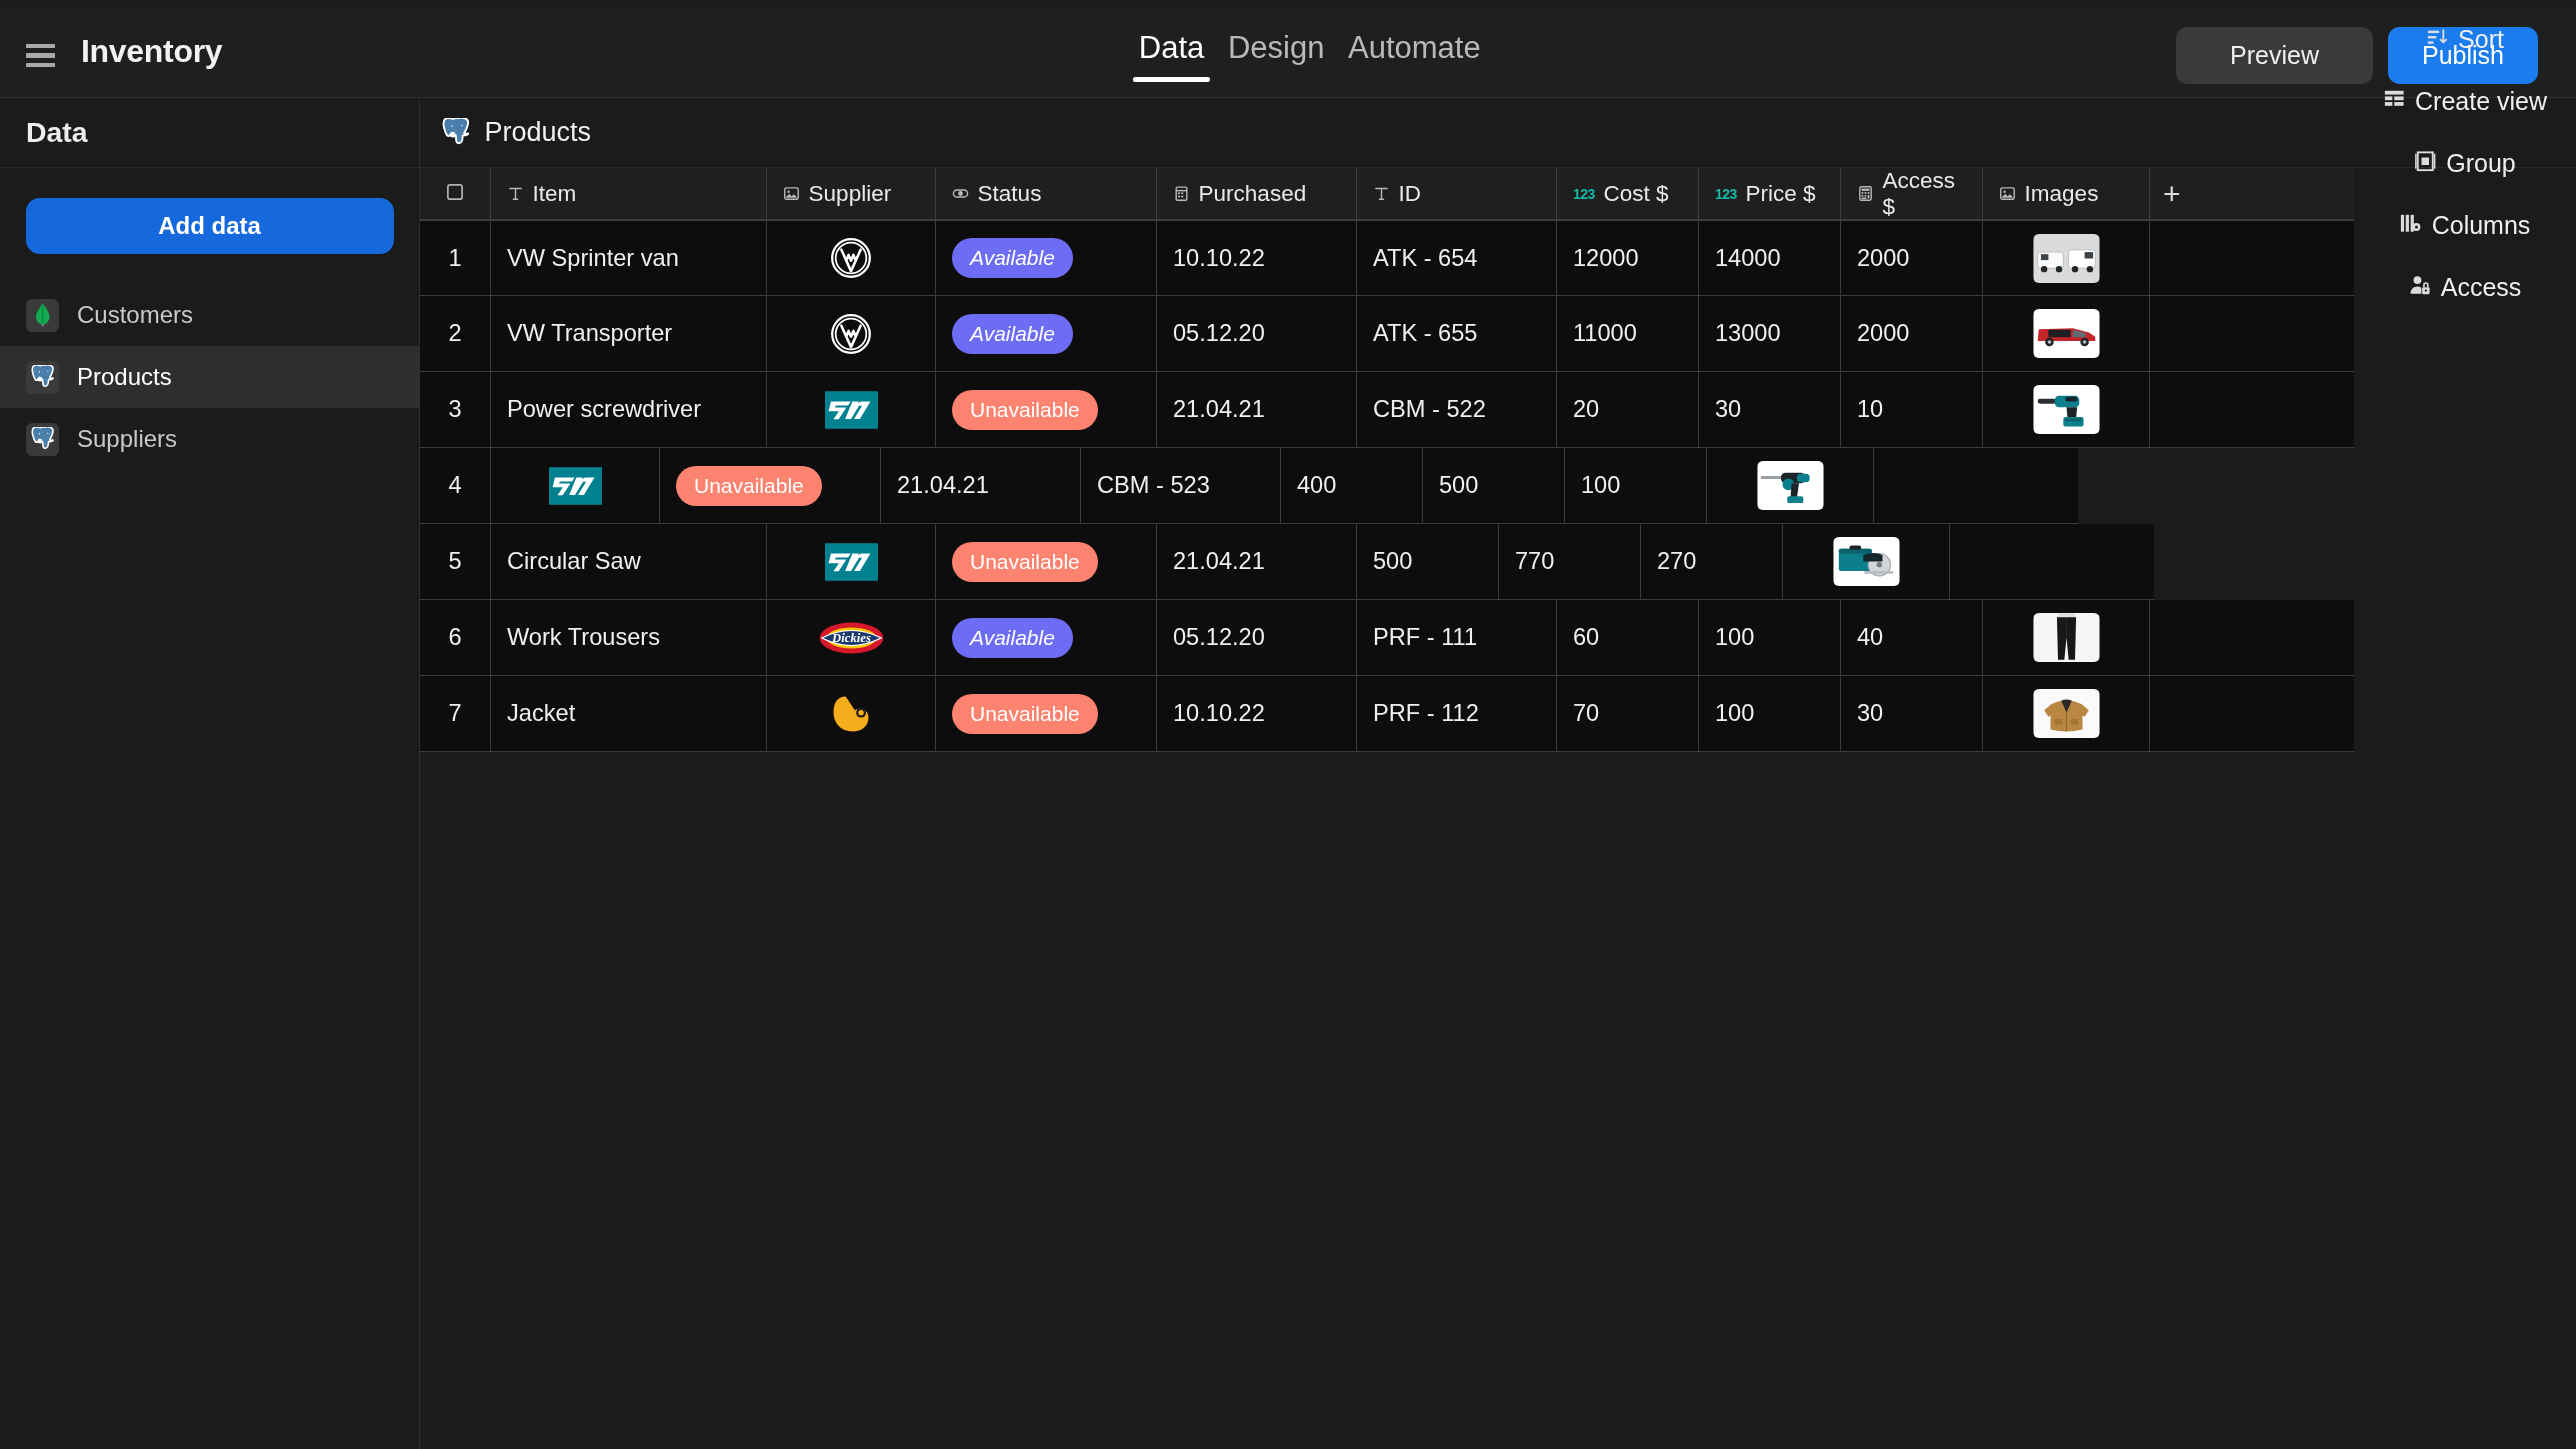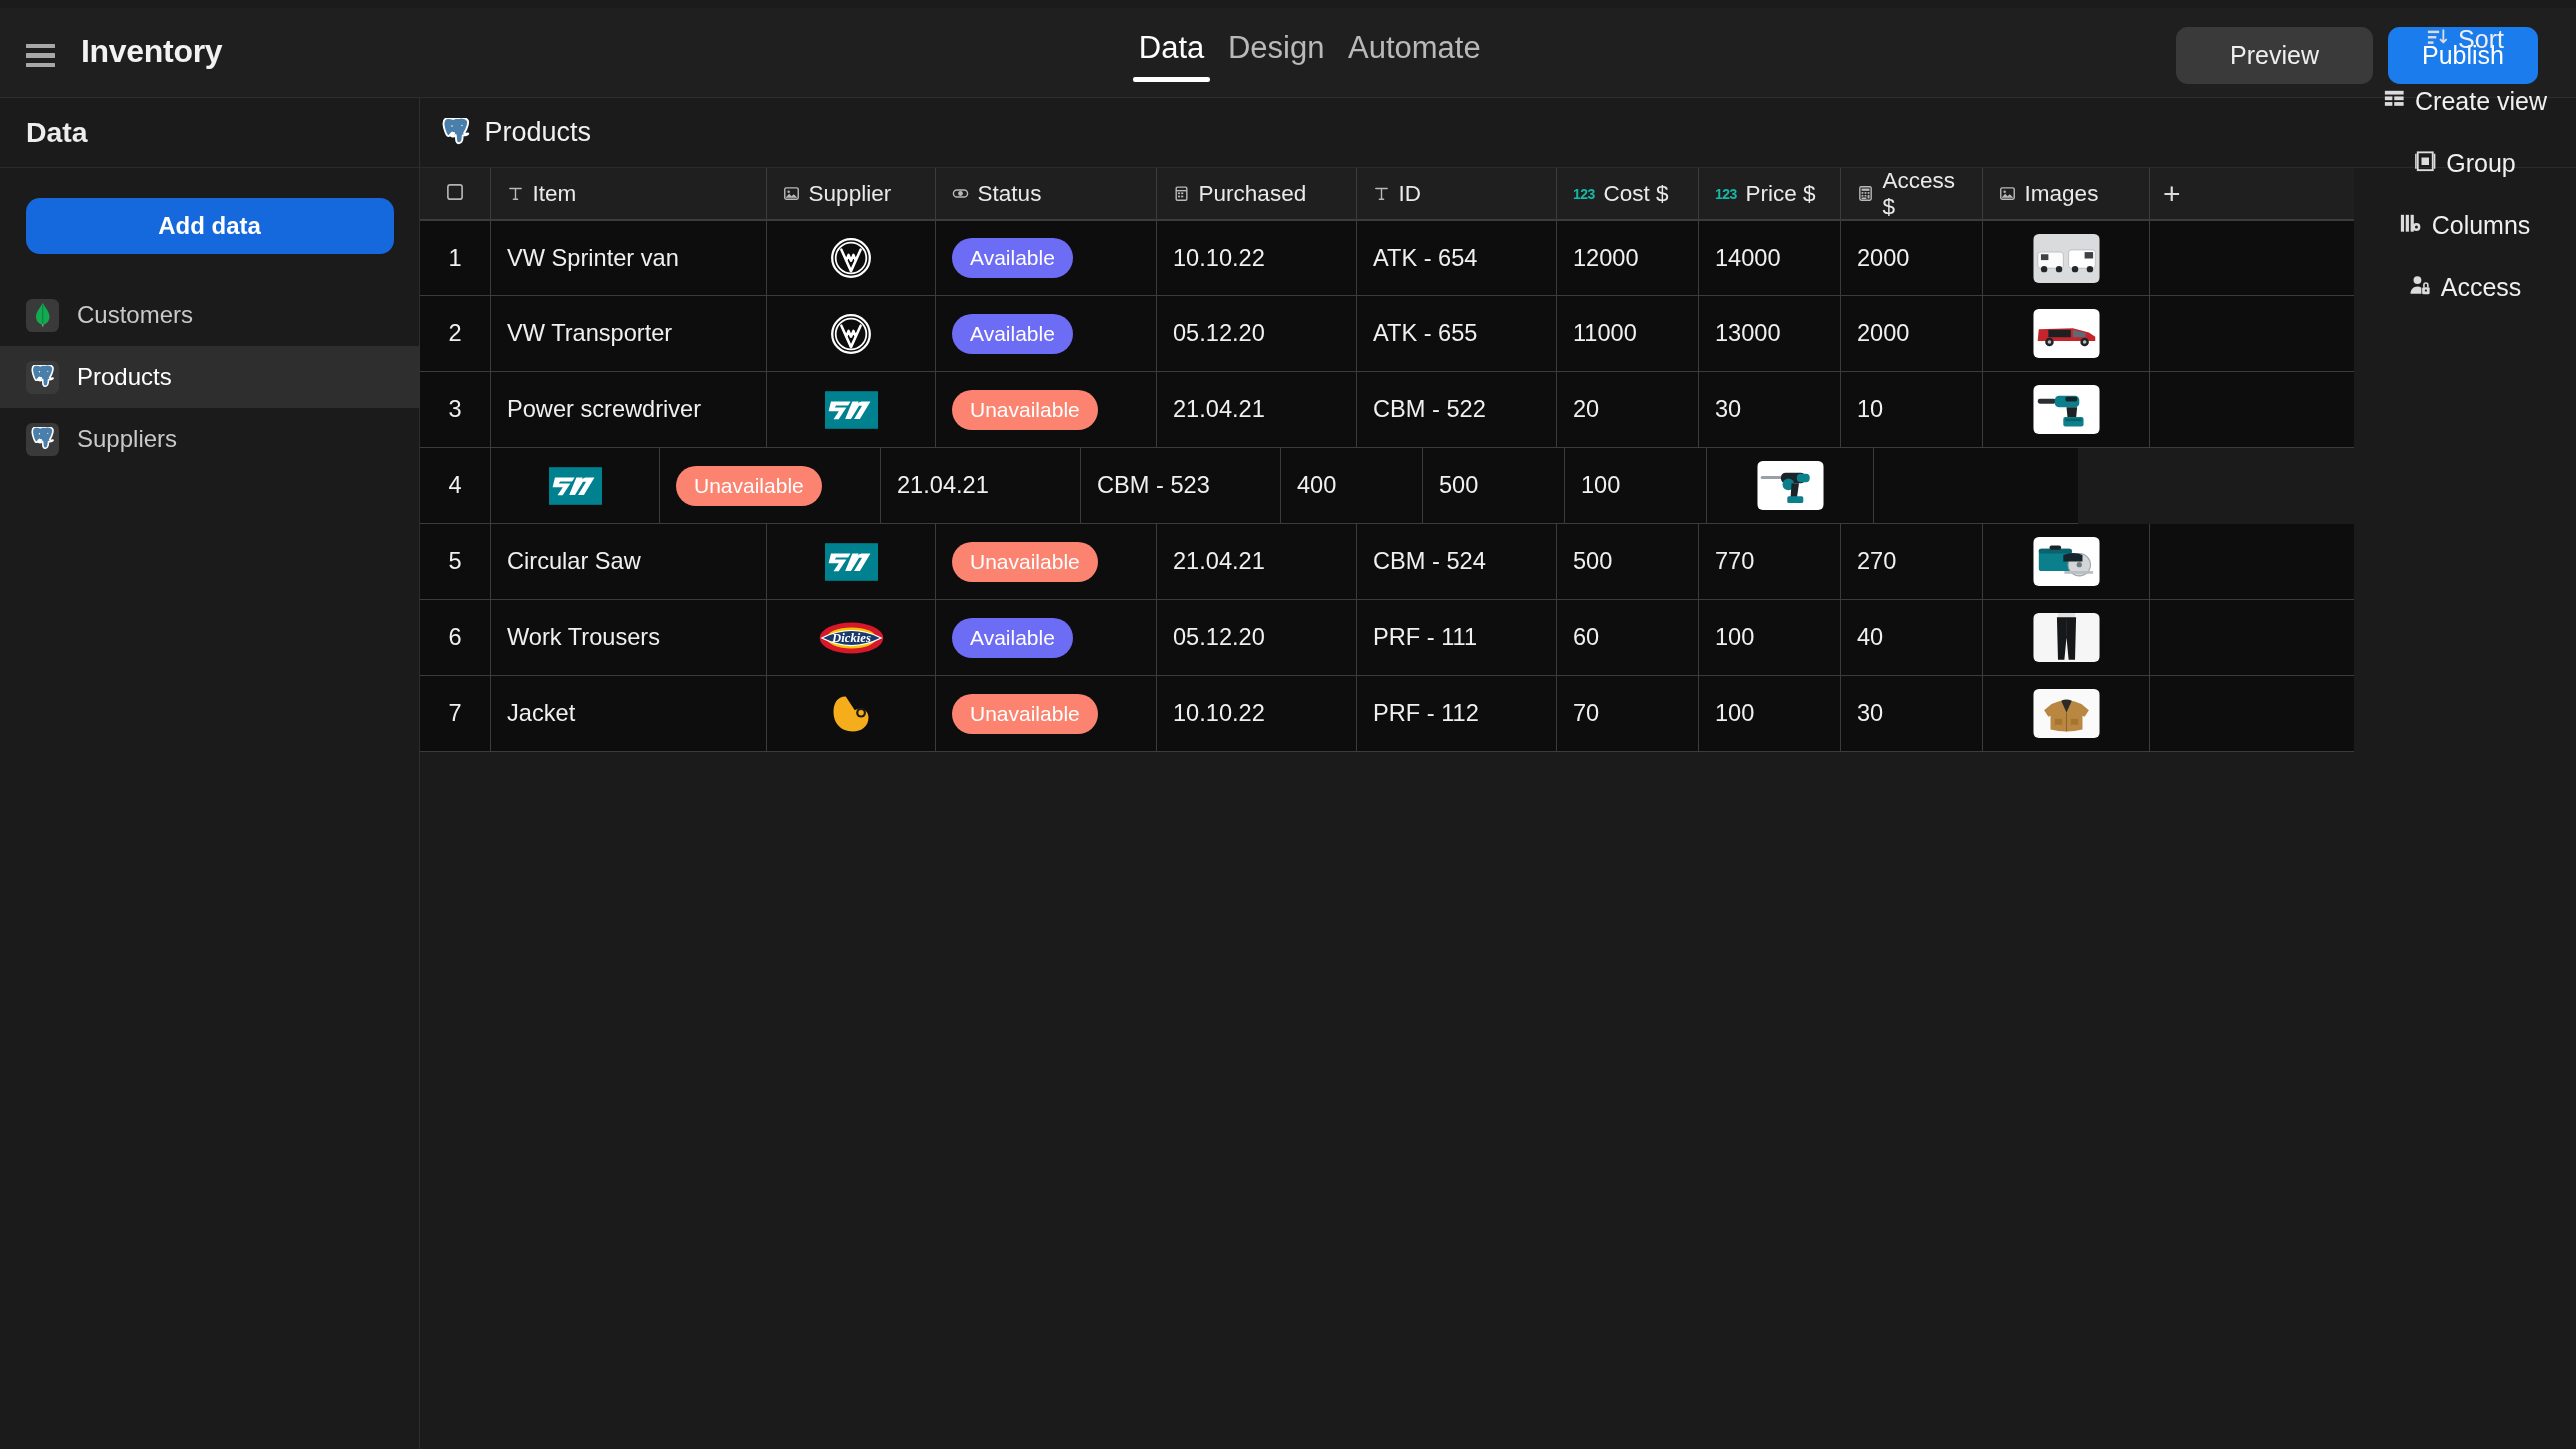--- a/index.html
+++ b/index.html
@@ -139,21 +139,21 @@
   .thead .c-num { justify-content: center; }
 
   .hdr-icon { flex: none; display: inline-flex; align-items: center; }
   .num-glyph { font-size: 14px; color: #14b8a6; letter-spacing: -0.5px; font-weight: 700; }
 
   .badge {
     display: inline-flex; align-items: center; justify-content: center;
     height: 40px; padding: 0 18px; border-radius: 20px;
     font-size: 21px; color: #ffffff; white-space: nowrap;
   }
-  .badge.available  { background: #6c6cf5; }
+  .badge.available  { background: #6c6cf5; font-style: italic; }
   .badge.unavailable{ background: #fb8370; }
 
   .thumb {
     width: 67px; height: 49px; border-radius: 5.9px; overflow: hidden;
     display: flex; align-items: center; justify-content: center;
   }
   .sup-logo { display: flex; align-items: center; justify-content: center; }
 </style>
 </head>
 <body>
@@ -627,23 +627,20 @@
               <svg width="53" height="38" viewBox="0 0 62 44">
                 <use href="#g-makita"></use>
               </svg>
             </span>
           </div>
     <div class="tcell c-stat">
             <span class="badge unavailable">Unavailable</span>
           </div>
     <div class="tcell c-pur">
             <span>21.04.21</span>
-          </div>
-    <div class="tcell c-id">
-            <span>CBM - 524</span>
           </div>
     <div class="tcell c-cost">
             <span>500</span>
           </div>
     <div class="tcell c-price">
             <span>770</span>
           </div>
     <div class="tcell c-prof">
             <span>270</span>
           </div>

